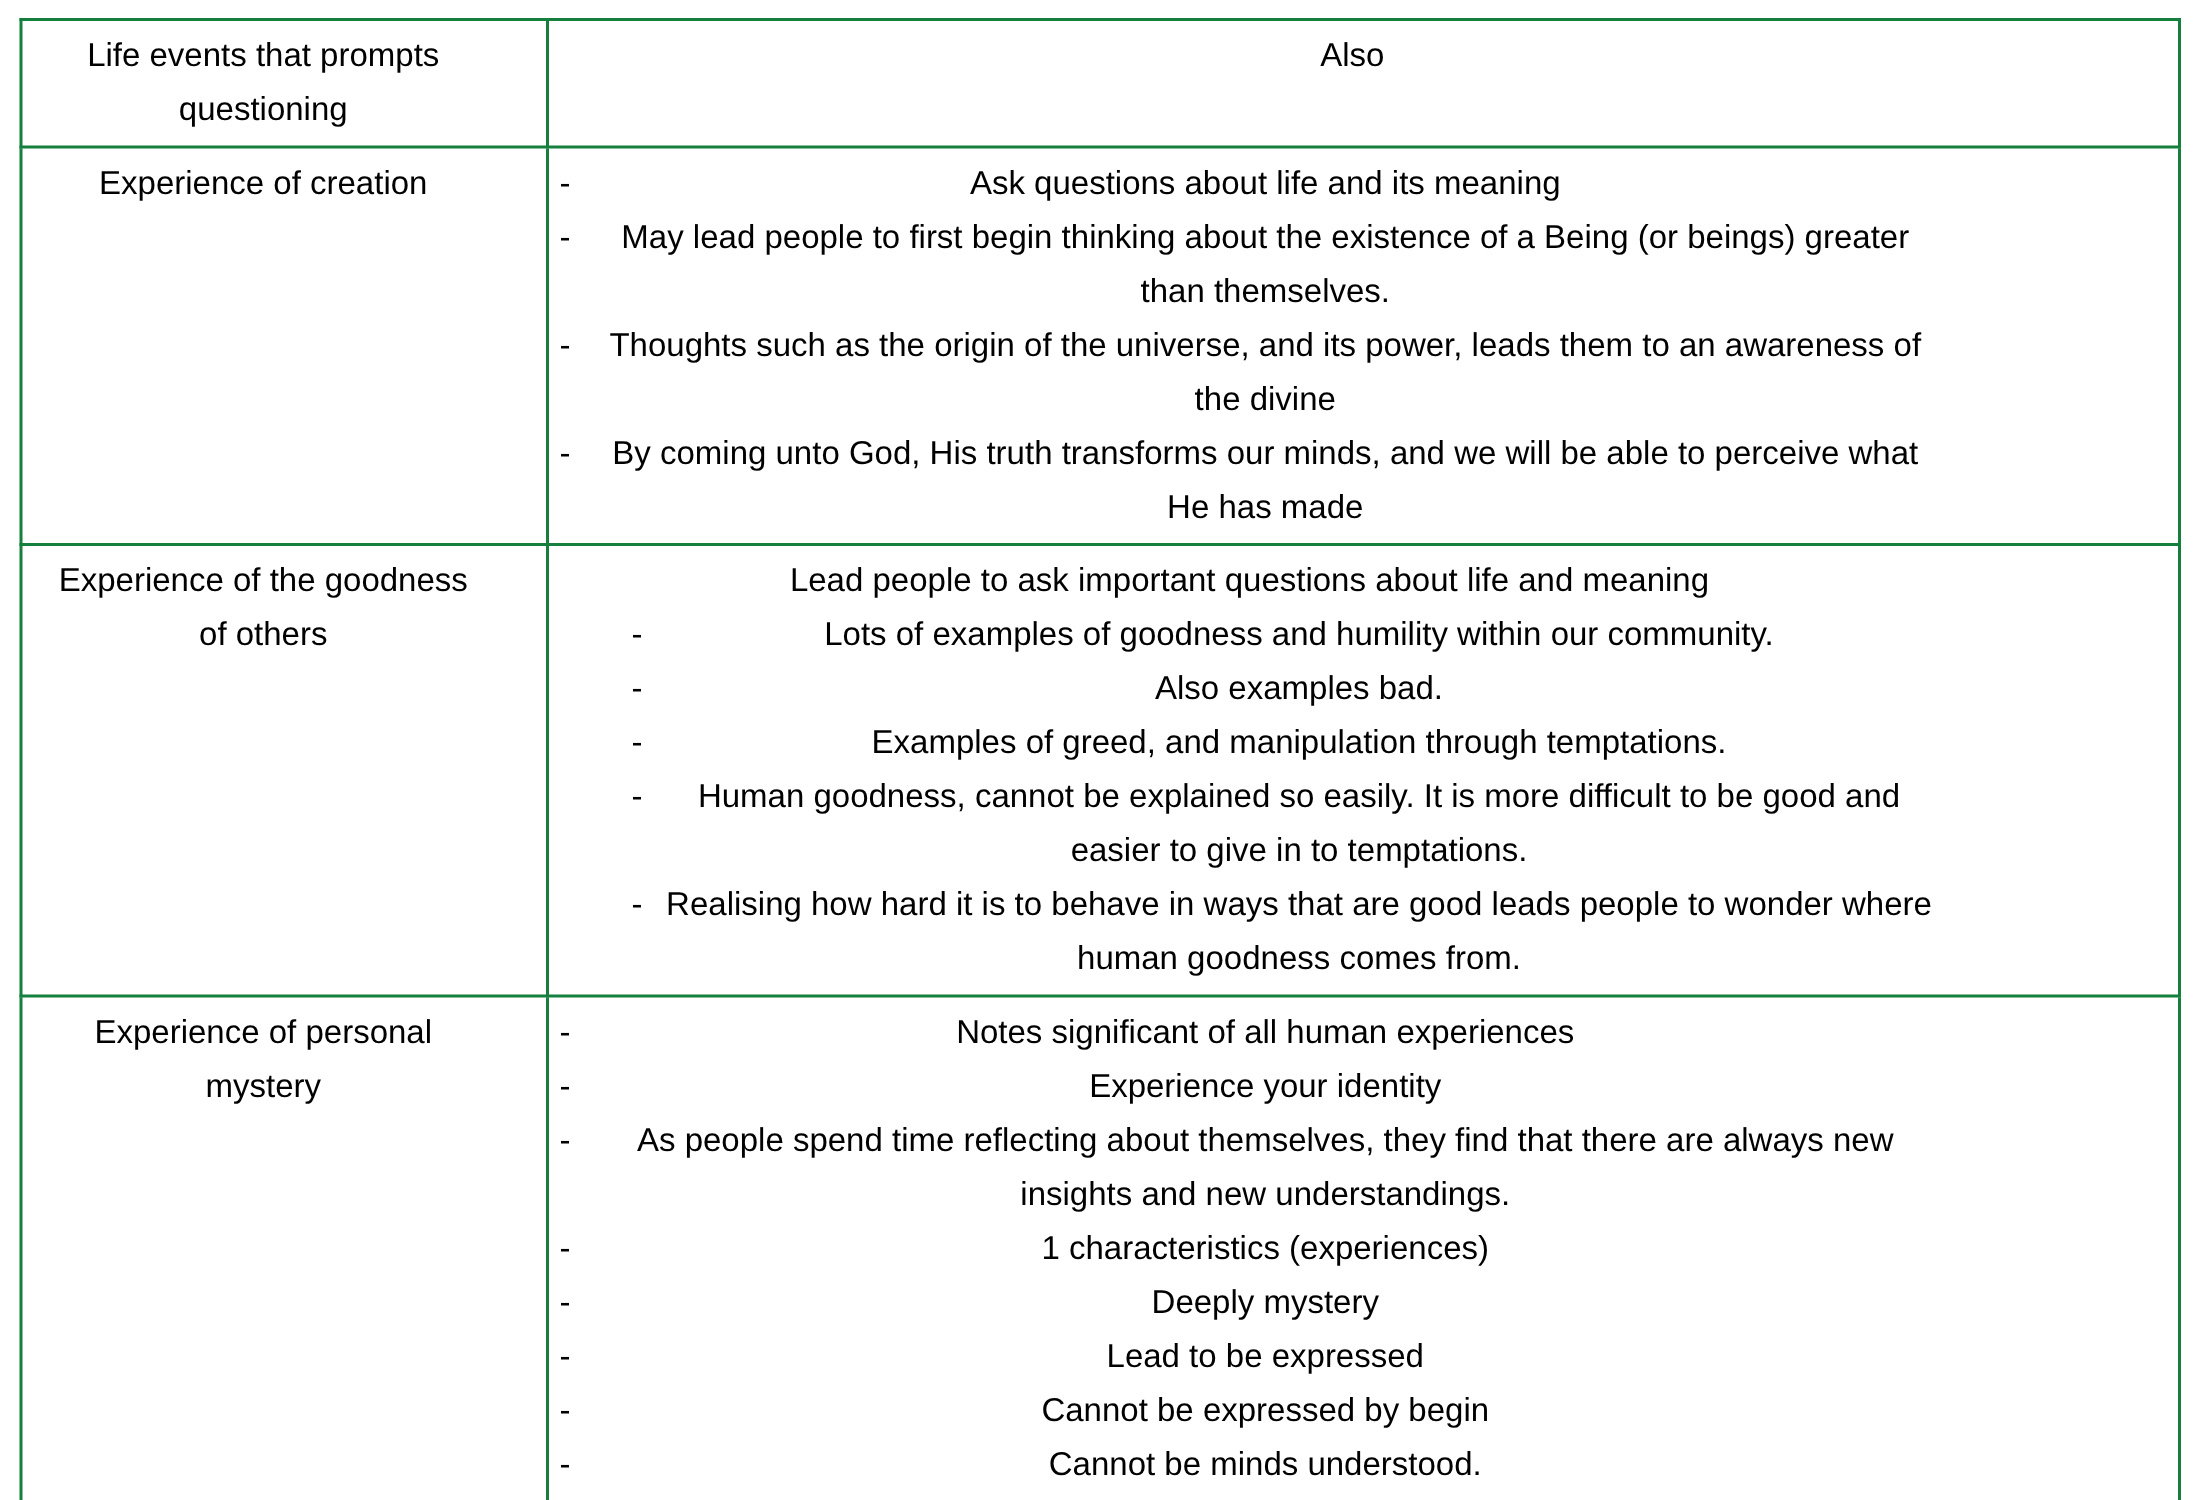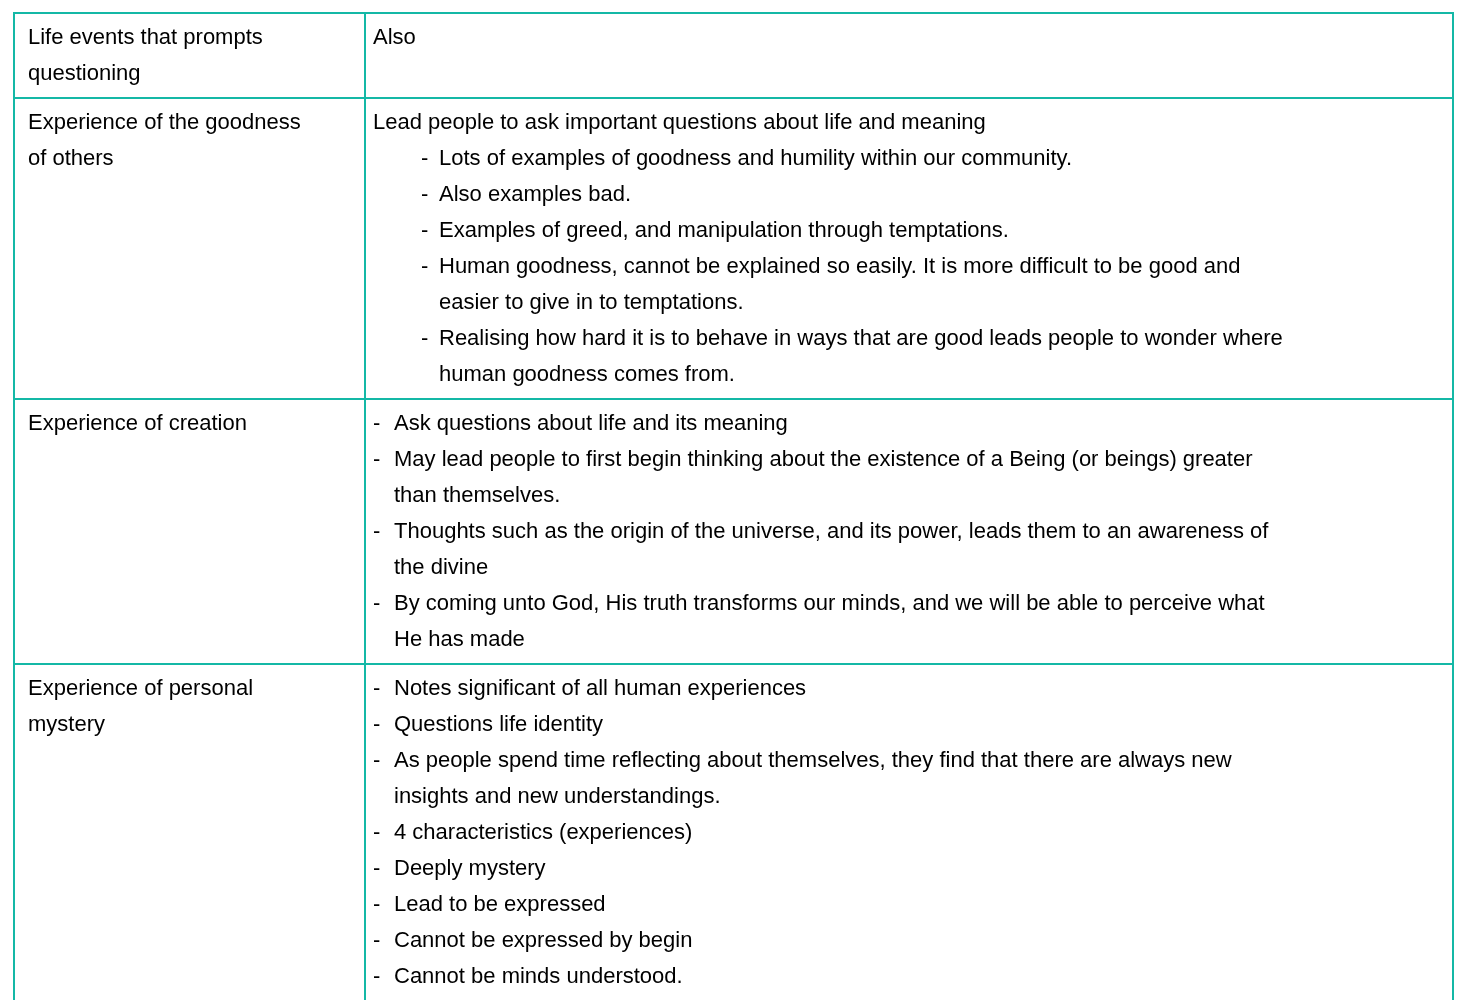--- a/index.html
+++ b/index.html
@@ -25,23 +25,23 @@
   table.notes-table {
     border-collapse: collapse;
     table-layout: fixed;
     width: 1439px;
     margin: 12px 0 0 13px;
     background: #ffffff;
   }
   col.c1 { width: 351px; }
   col.c2 { width: 1088px; }
   th, td {
-    border: 2px solid #14b8a6;
+    border: 2px solid #15803d;
     vertical-align: top;
-    text-align: left;
+    text-align: center;
     font-weight: normal;
     padding: 5px 22px 6px 7px;
   }
   th.event-header, td.event-cell {
     padding-left: 13px;
   }
   .event-content {
     max-width: 295px;
   }
   .notes-content {
@@ -83,56 +83,56 @@
         </th>
         <th>
           <div>Also</div>
         </th>
       </tr>
     </thead>
     <tbody>
 
     <tr>
           <td class="event-cell">
+            <div class="event-content">Experience of creation</div>
+          </td>
+          <td>
+            <div class="notes-content">
+              <div class="bullet lvl1">Ask questions about life and its meaning</div>
+              <div class="bullet lvl1">May lead people to first begin thinking about the existence of a Being (or beings) greater than themselves.</div>
+              <div class="bullet lvl1">Thoughts such as the origin of the universe, and its power, leads them to an awareness of the divine</div>
+              <div class="bullet lvl1">By coming unto God, His truth transforms our minds, and we will be able to perceive what He has made</div>
+            </div>
+          </td>
+        </tr>
+        <tr>
+          <td class="event-cell">
             <div class="event-content">Experience of the goodness of others</div>
           </td>
           <td>
             <div class="notes-content">
               <div class="intro">Lead people to ask important questions about life and meaning</div>
               <div class="bullet lvl2">Lots of examples of goodness and humility within our community.</div>
               <div class="bullet lvl2">Also examples bad.</div>
               <div class="bullet lvl2">Examples of greed, and manipulation through temptations.</div>
               <div class="bullet lvl2">Human goodness, cannot be explained so easily. It is more difficult to be good and easier to give in to temptations.</div>
               <div class="bullet lvl2">Realising how hard it is to behave in ways that are good leads people to wonder where human goodness comes from.</div>
             </div>
           </td>
         </tr>
         <tr>
           <td class="event-cell">
-            <div class="event-content">Experience of creation</div>
-          </td>
-          <td>
-            <div class="notes-content">
-              <div class="bullet lvl1">Ask questions about life and its meaning</div>
-              <div class="bullet lvl1">May lead people to first begin thinking about the existence of a Being (or beings) greater than themselves.</div>
-              <div class="bullet lvl1">Thoughts such as the origin of the universe, and its power, leads them to an awareness of the divine</div>
-              <div class="bullet lvl1">By coming unto God, His truth transforms our minds, and we will be able to perceive what He has made</div>
-            </div>
-          </td>
-        </tr>
-        <tr>
-          <td class="event-cell">
             <div class="event-content">Experience of personal mystery</div>
           </td>
           <td>
             <div class="notes-content">
               <div class="bullet lvl1">Notes significant of all human experiences</div>
-              <div class="bullet lvl1">Questions life identity</div>
+              <div class="bullet lvl1">Experience your identity</div>
               <div class="bullet lvl1">As people spend time reflecting about themselves, they find that there are always new insights and new understandings.</div>
-              <div class="bullet lvl1">4 characteristics (experiences)</div>
+              <div class="bullet lvl1">1 characteristics (experiences)</div>
               <div class="bullet lvl1">Deeply mystery</div>
               <div class="bullet lvl1">Lead to be expressed</div>
               <div class="bullet lvl1">Cannot be expressed by begin</div>
               <div class="bullet lvl1">Cannot be minds understood.</div>
             </div>
           </td>
         </tr>
       </tbody>
   </table>
 </div>

